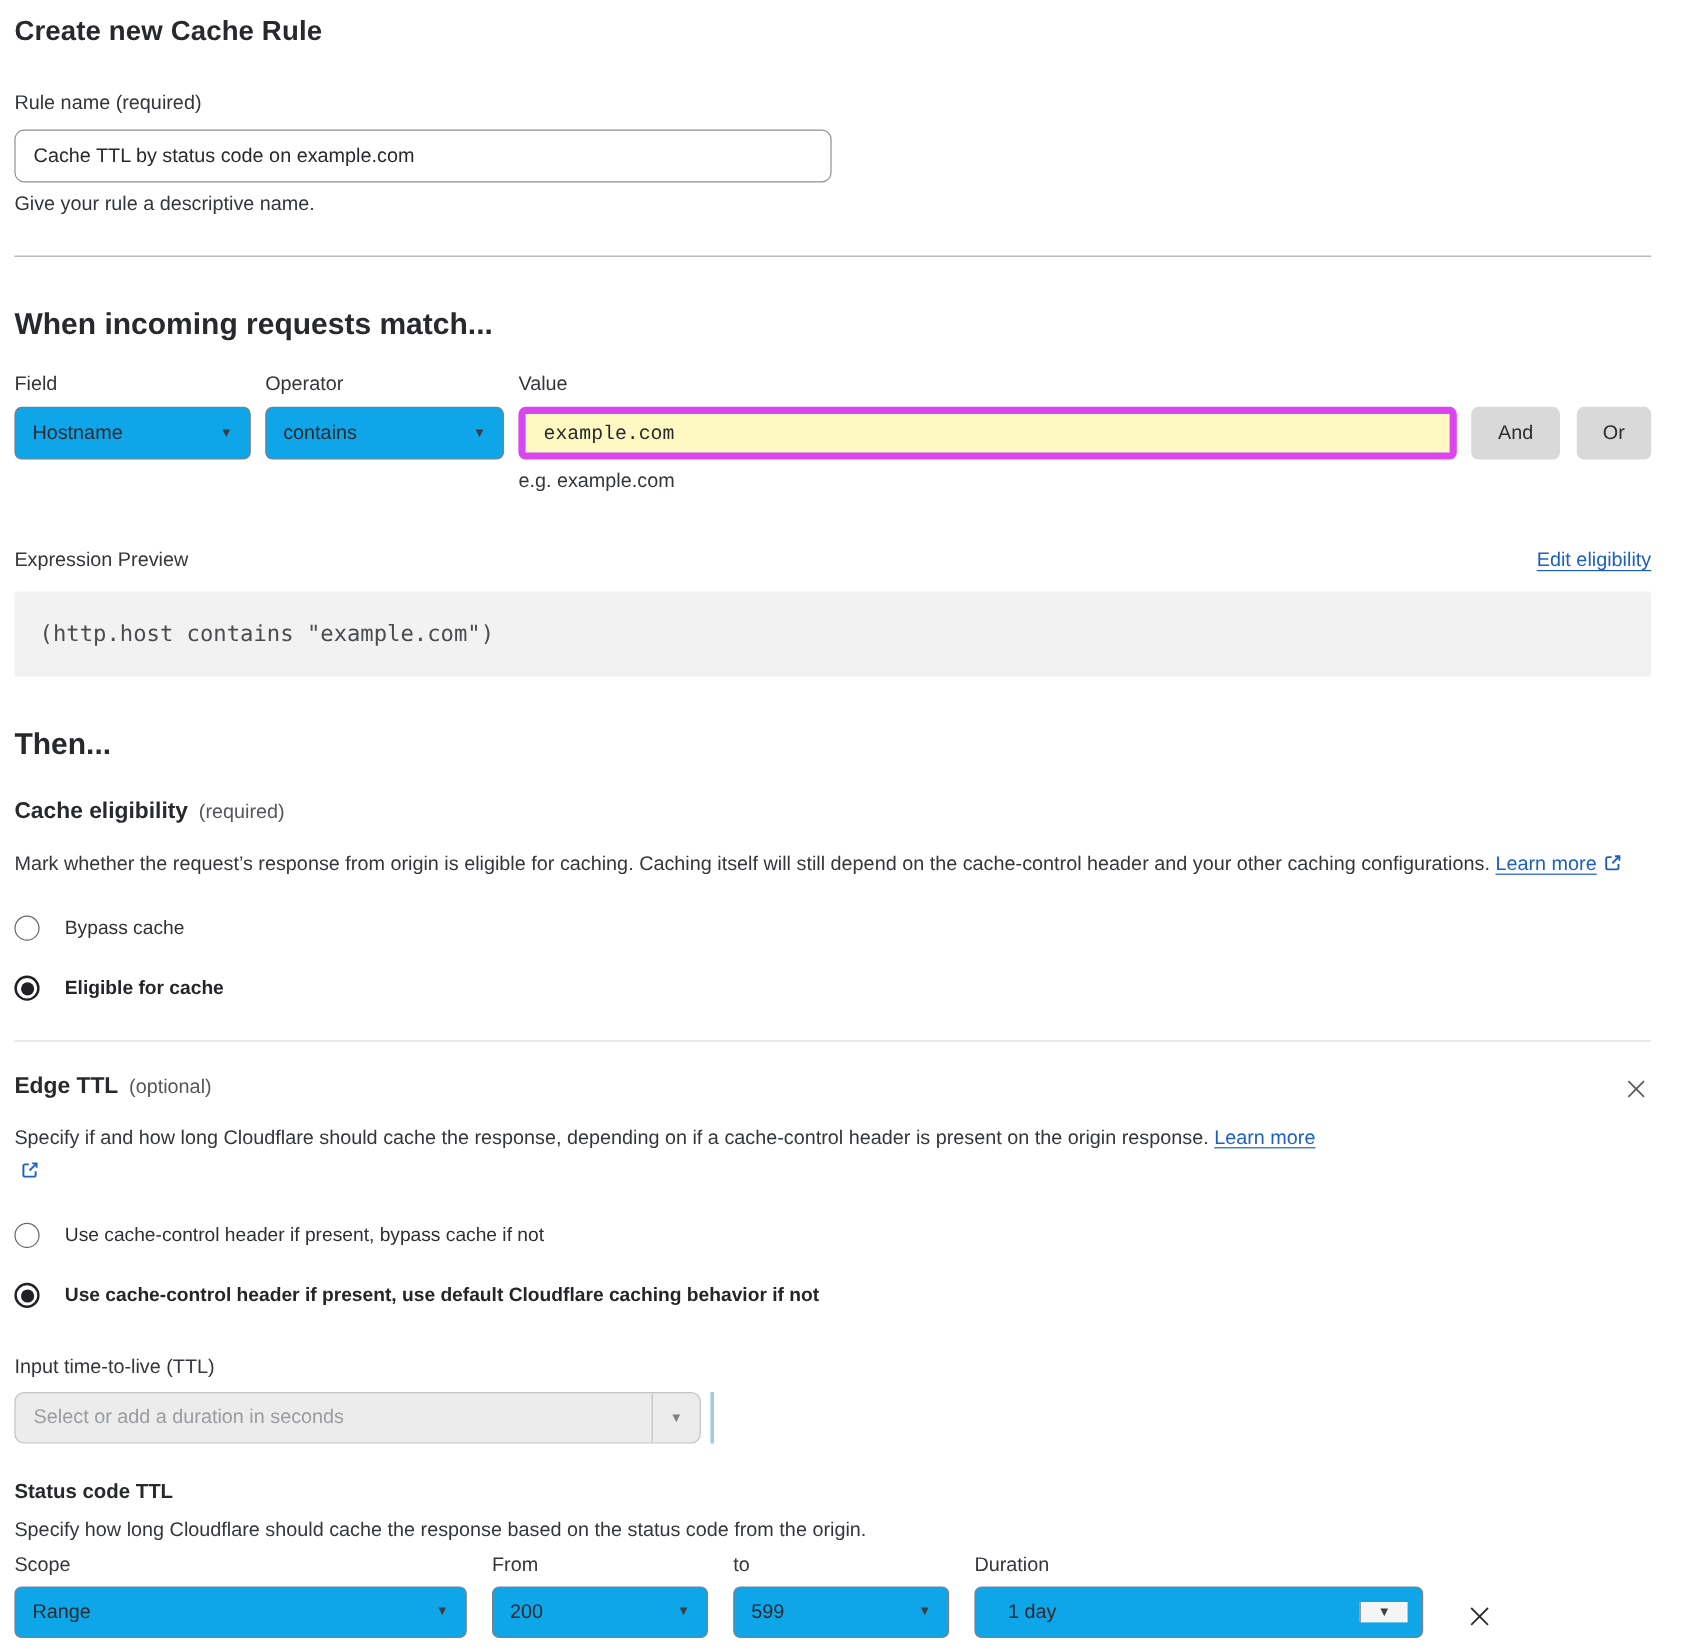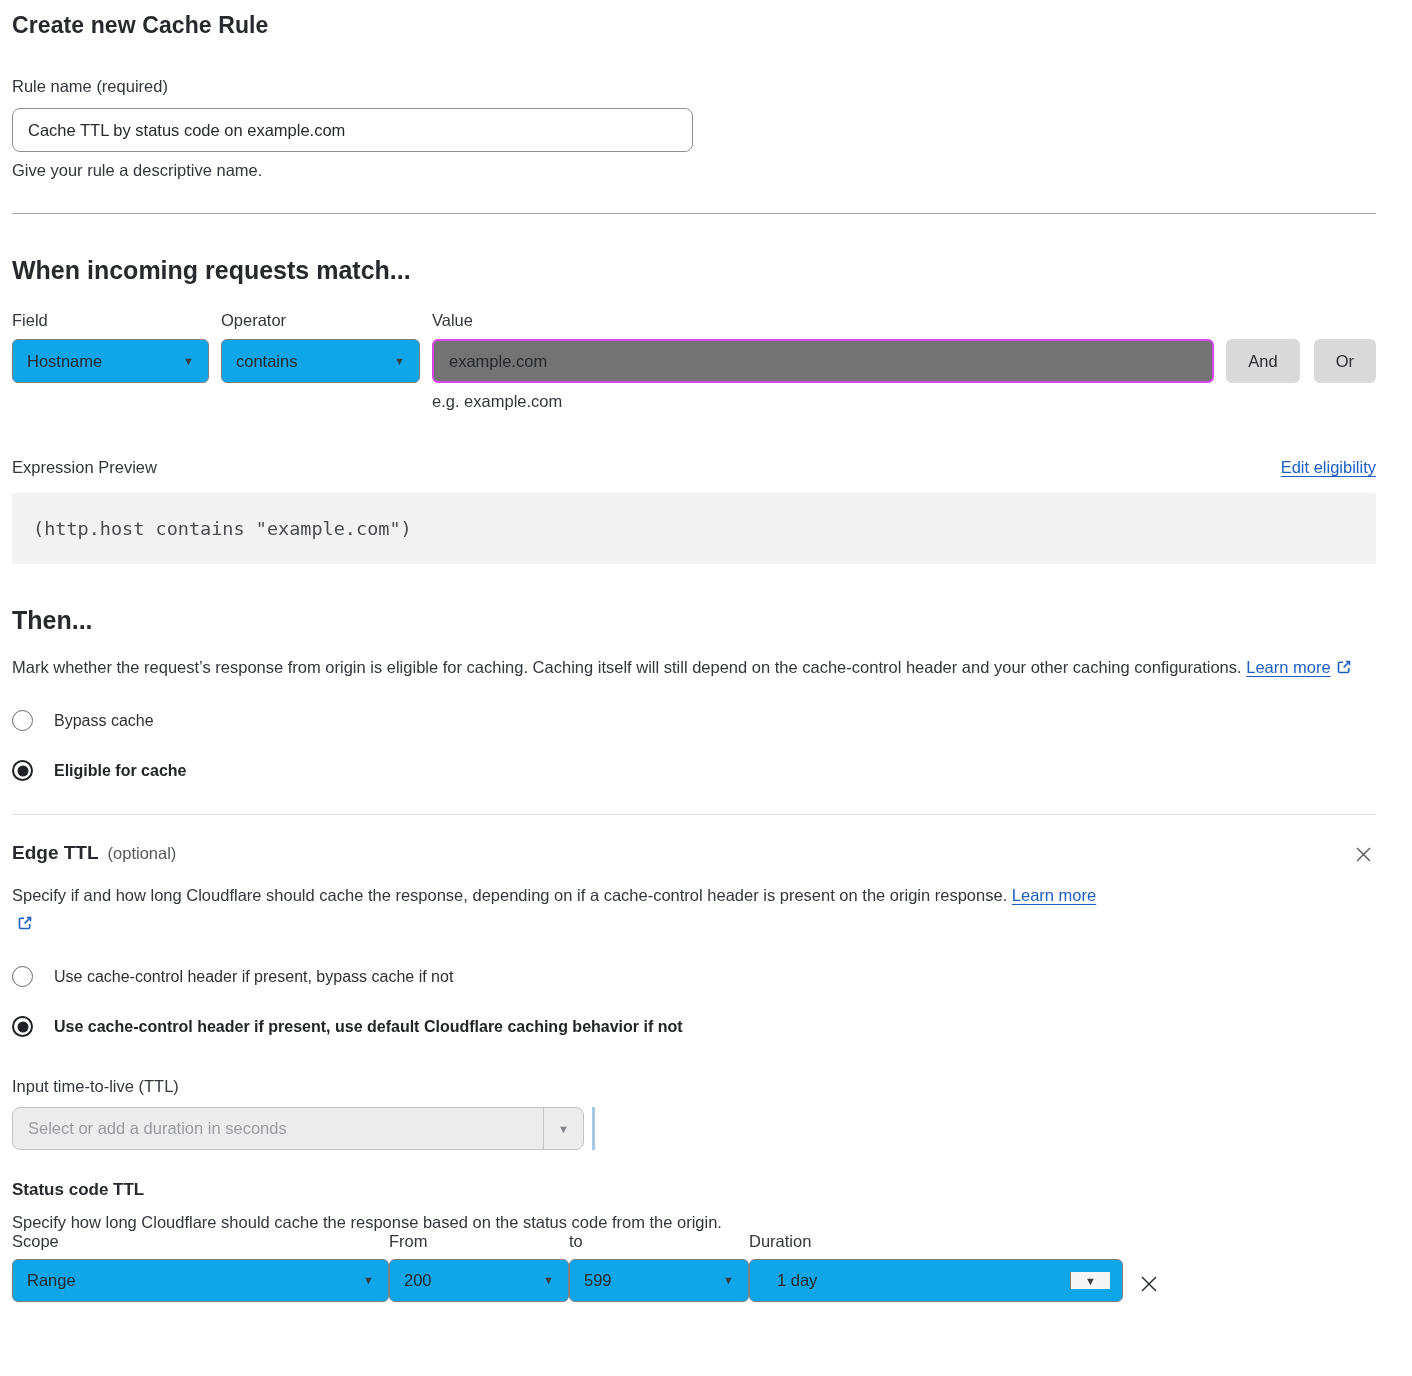--- a/index.html
+++ b/index.html
@@ -85,25 +85,25 @@
   }
   .select .caret {
     font-size: 11px;
     color: #3c3e42;
     margin-left: 8px;
     line-height: 1;
   }
   input.value-input {
     width: 100%;
     height: 44px;
-    border: 2px solid #d946ef;
+    border: 6px solid #d946ef;
     border-radius: 6px;
-    background: #737373;
+    background: #fef9c3;
     padding: 0 15px;
-    font-family: Liberation Sans, sans-serif;
+    font-family: Liberation Mono, monospace;
     font-size: 16.5px;
     color: #27292d;
     outline: none;
   }
   .btn-group { display: flex; gap: 14px; padding-top: 28px; }
   .gray-btn {
     height: 44px;
     background: #d9d9d9;
     border: none;
     border-radius: 6px;
@@ -248,20 +248,22 @@
   
   h3.small-heading {
     margin-top: 30px;
     font-size: 17px;
     font-weight: bold;
     color: #27292d;
   }
   .status-desc { margin-top: 13px; font-size: 16.5px; color: #33363b; }
   .status-row {
     display: flex;
+    gap: 21px;
+    margin-top: 10px;
     align-items: flex-start;
   }
   .status-col .field-label { margin-bottom: 8px; }
   .col-scope { width: 377px; }
   .col-from, .col-to { width: 180px; }
   .col-duration { width: 374px; }
   .status-col .select { height: 43px; }
   .select.split { padding: 12px; overflow: hidden; }
   .select.split .sel-text { flex: 1; padding: 0 15px; }
   .select.split .arrow-box {
@@ -315,20 +317,24 @@
   <div class="expr-header">
     <span class="expr-label">Expression Preview</span>
     <a class="blue-link">Edit eligibility</a>
   </div>
   <div class="expr-box">
     <span class="expr-code">(http.host contains "example.com")</span>
   </div>
 
   <h2 class="section-heading">Then...</h2>
 
+  <div class="sub-heading-row">
+    <span class="sub-heading">Cache eligibility</span>
+    <span class="qualifier">(required)</span>
+  </div>
   <p class="desc elig-desc">
     <span>Mark whether the request’s response from origin is eligible for caching. Caching itself will still depend on the cache-control header and your other caching configurations.</span>
     <a class="blue-link"><span>Learn more</span><svg class="ext-icon" width="16" height="16" viewBox="0 0 16 16" fill="none" stroke="#1d5fc2" stroke-width="1.6">
           <path d="M12.7 9v3.2a1.3 1.3 0 0 1-1.3 1.3H3.8a1.3 1.3 0 0 1-1.3-1.3V4.6a1.3 1.3 0 0 1 1.3-1.3H7"></path>
           <path d="M9.8 2.5h3.7v3.7"></path>
           <path d="M13.3 2.7 7.6 8.4"></path>
         </svg></a>
   </p>
 
   <label class="radio-row">

